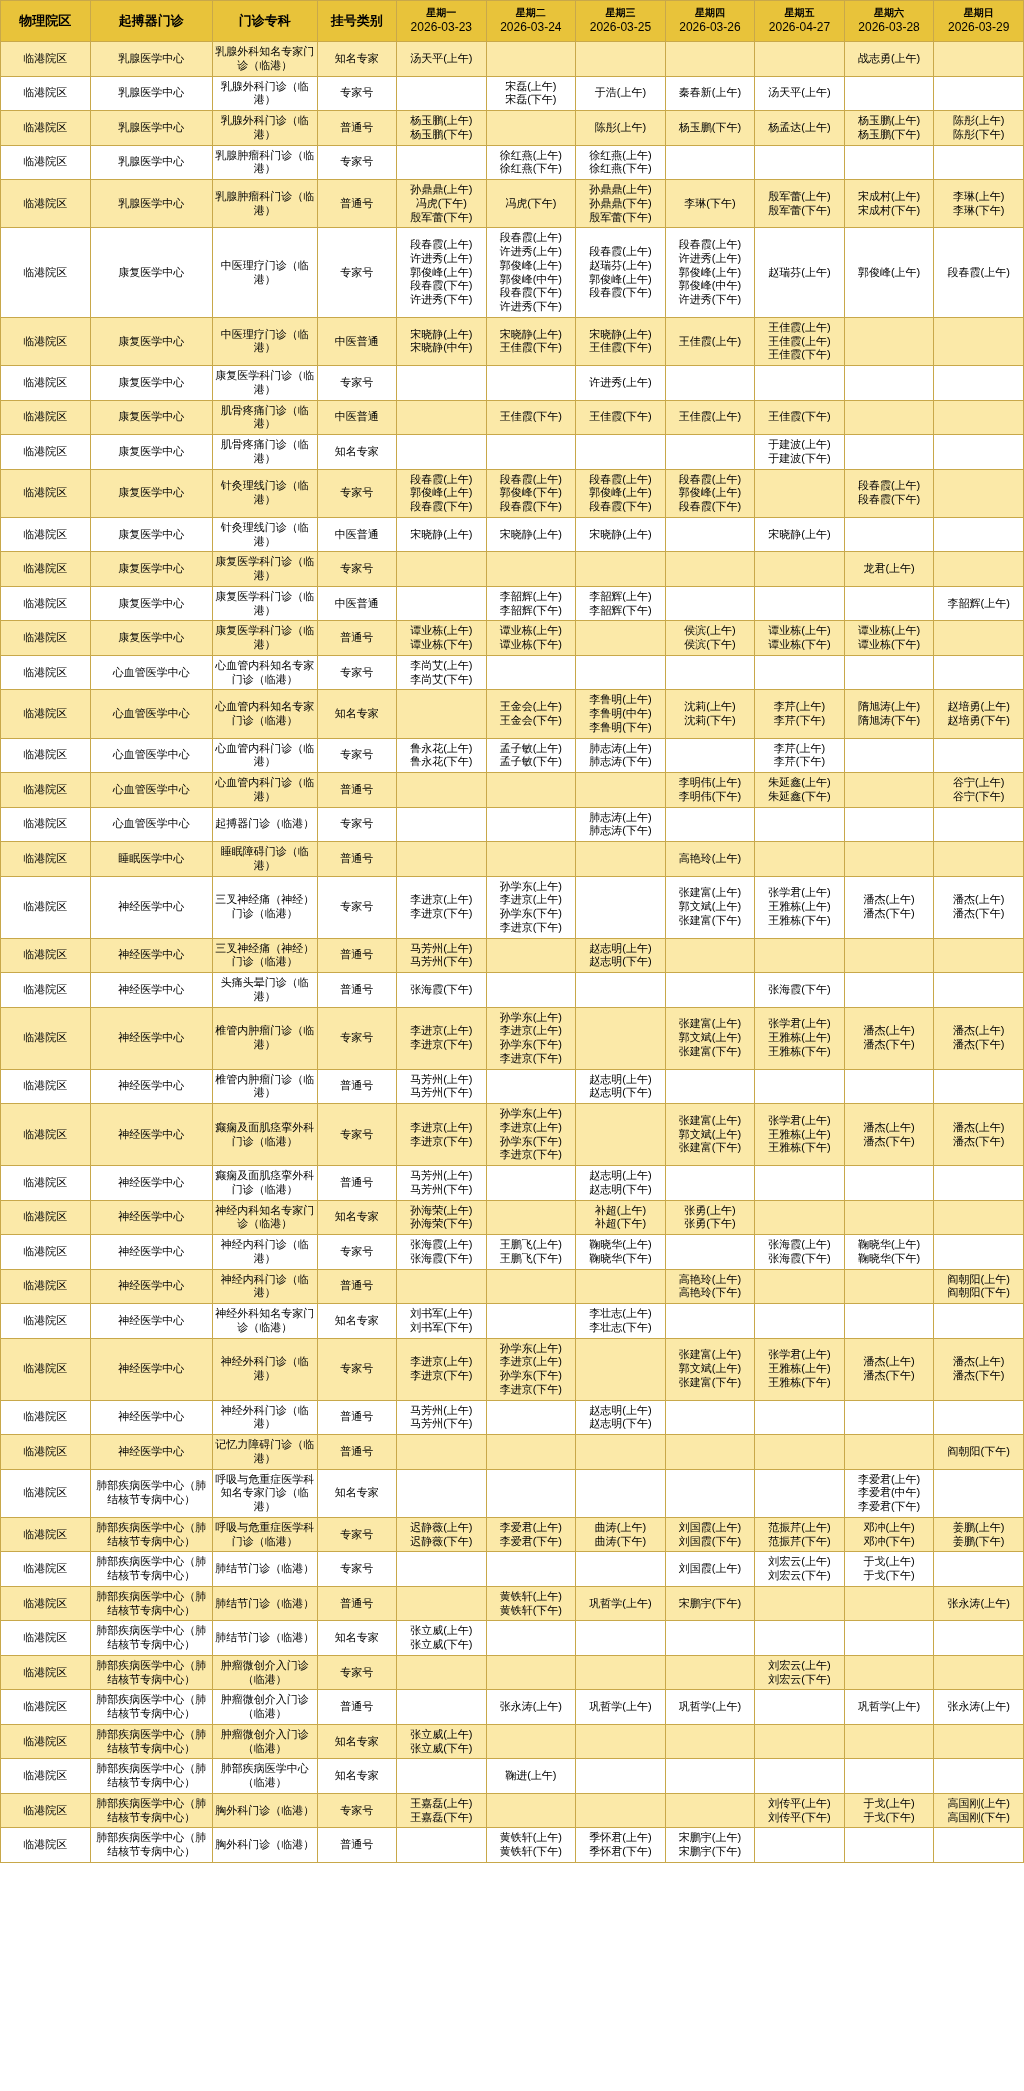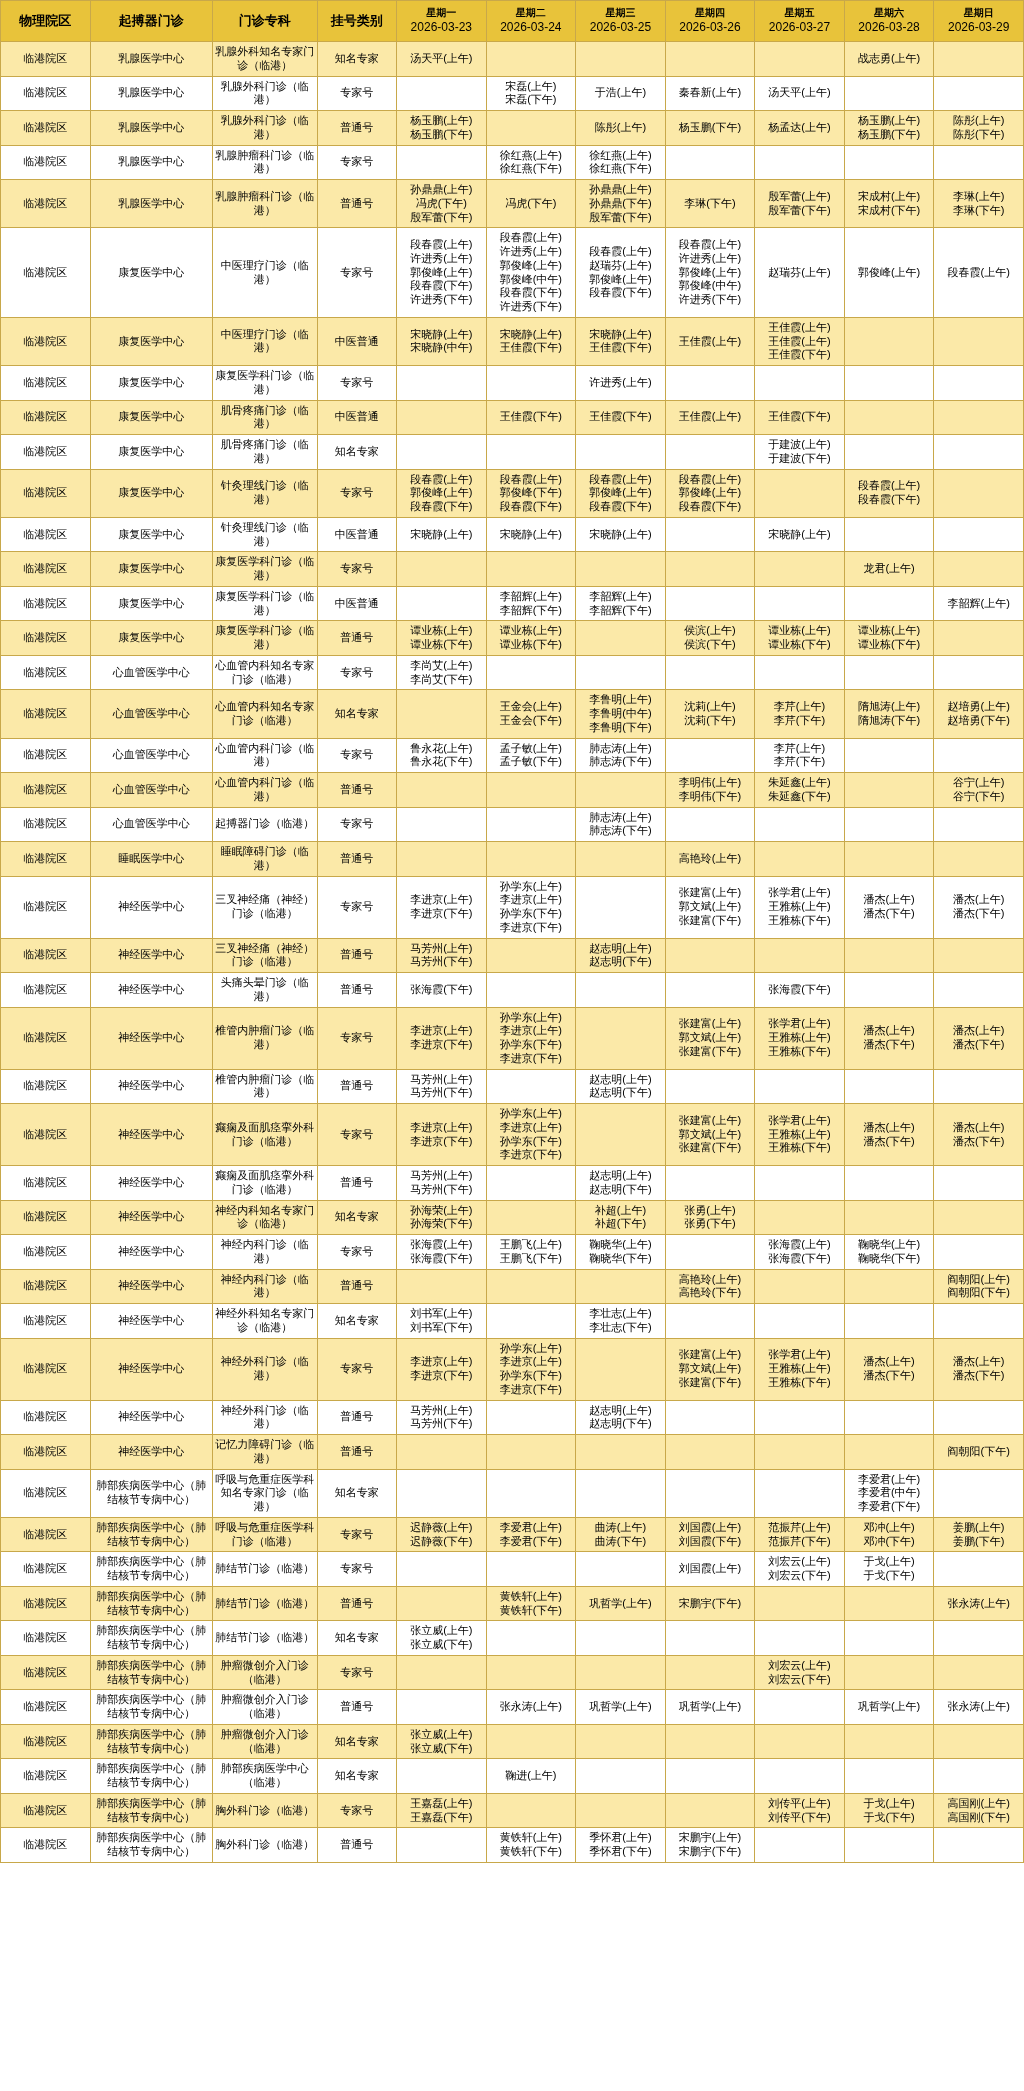--- a/index.html
+++ b/index.html
@@ -39,21 +39,21 @@
       <th class="cd datecol">
         <span class="dayname">星期三</span>
         <span>2026-03-25</span>
       </th>
       <th class="cd datecol">
         <span class="dayname">星期四</span>
         <span>2026-03-26</span>
       </th>
       <th class="cd datecol">
         <span class="dayname">星期五</span>
-        <span>2026-03-27</span>
+        <span>2026-04-27</span>
       </th>
       <th class="cd datecol">
         <span class="dayname">星期六</span>
         <span>2026-03-28</span>
       </th>
       <th class="cd datecol">
         <span class="dayname">星期日</span>
         <span>2026-03-29</span>
       </th>
     </tr>

